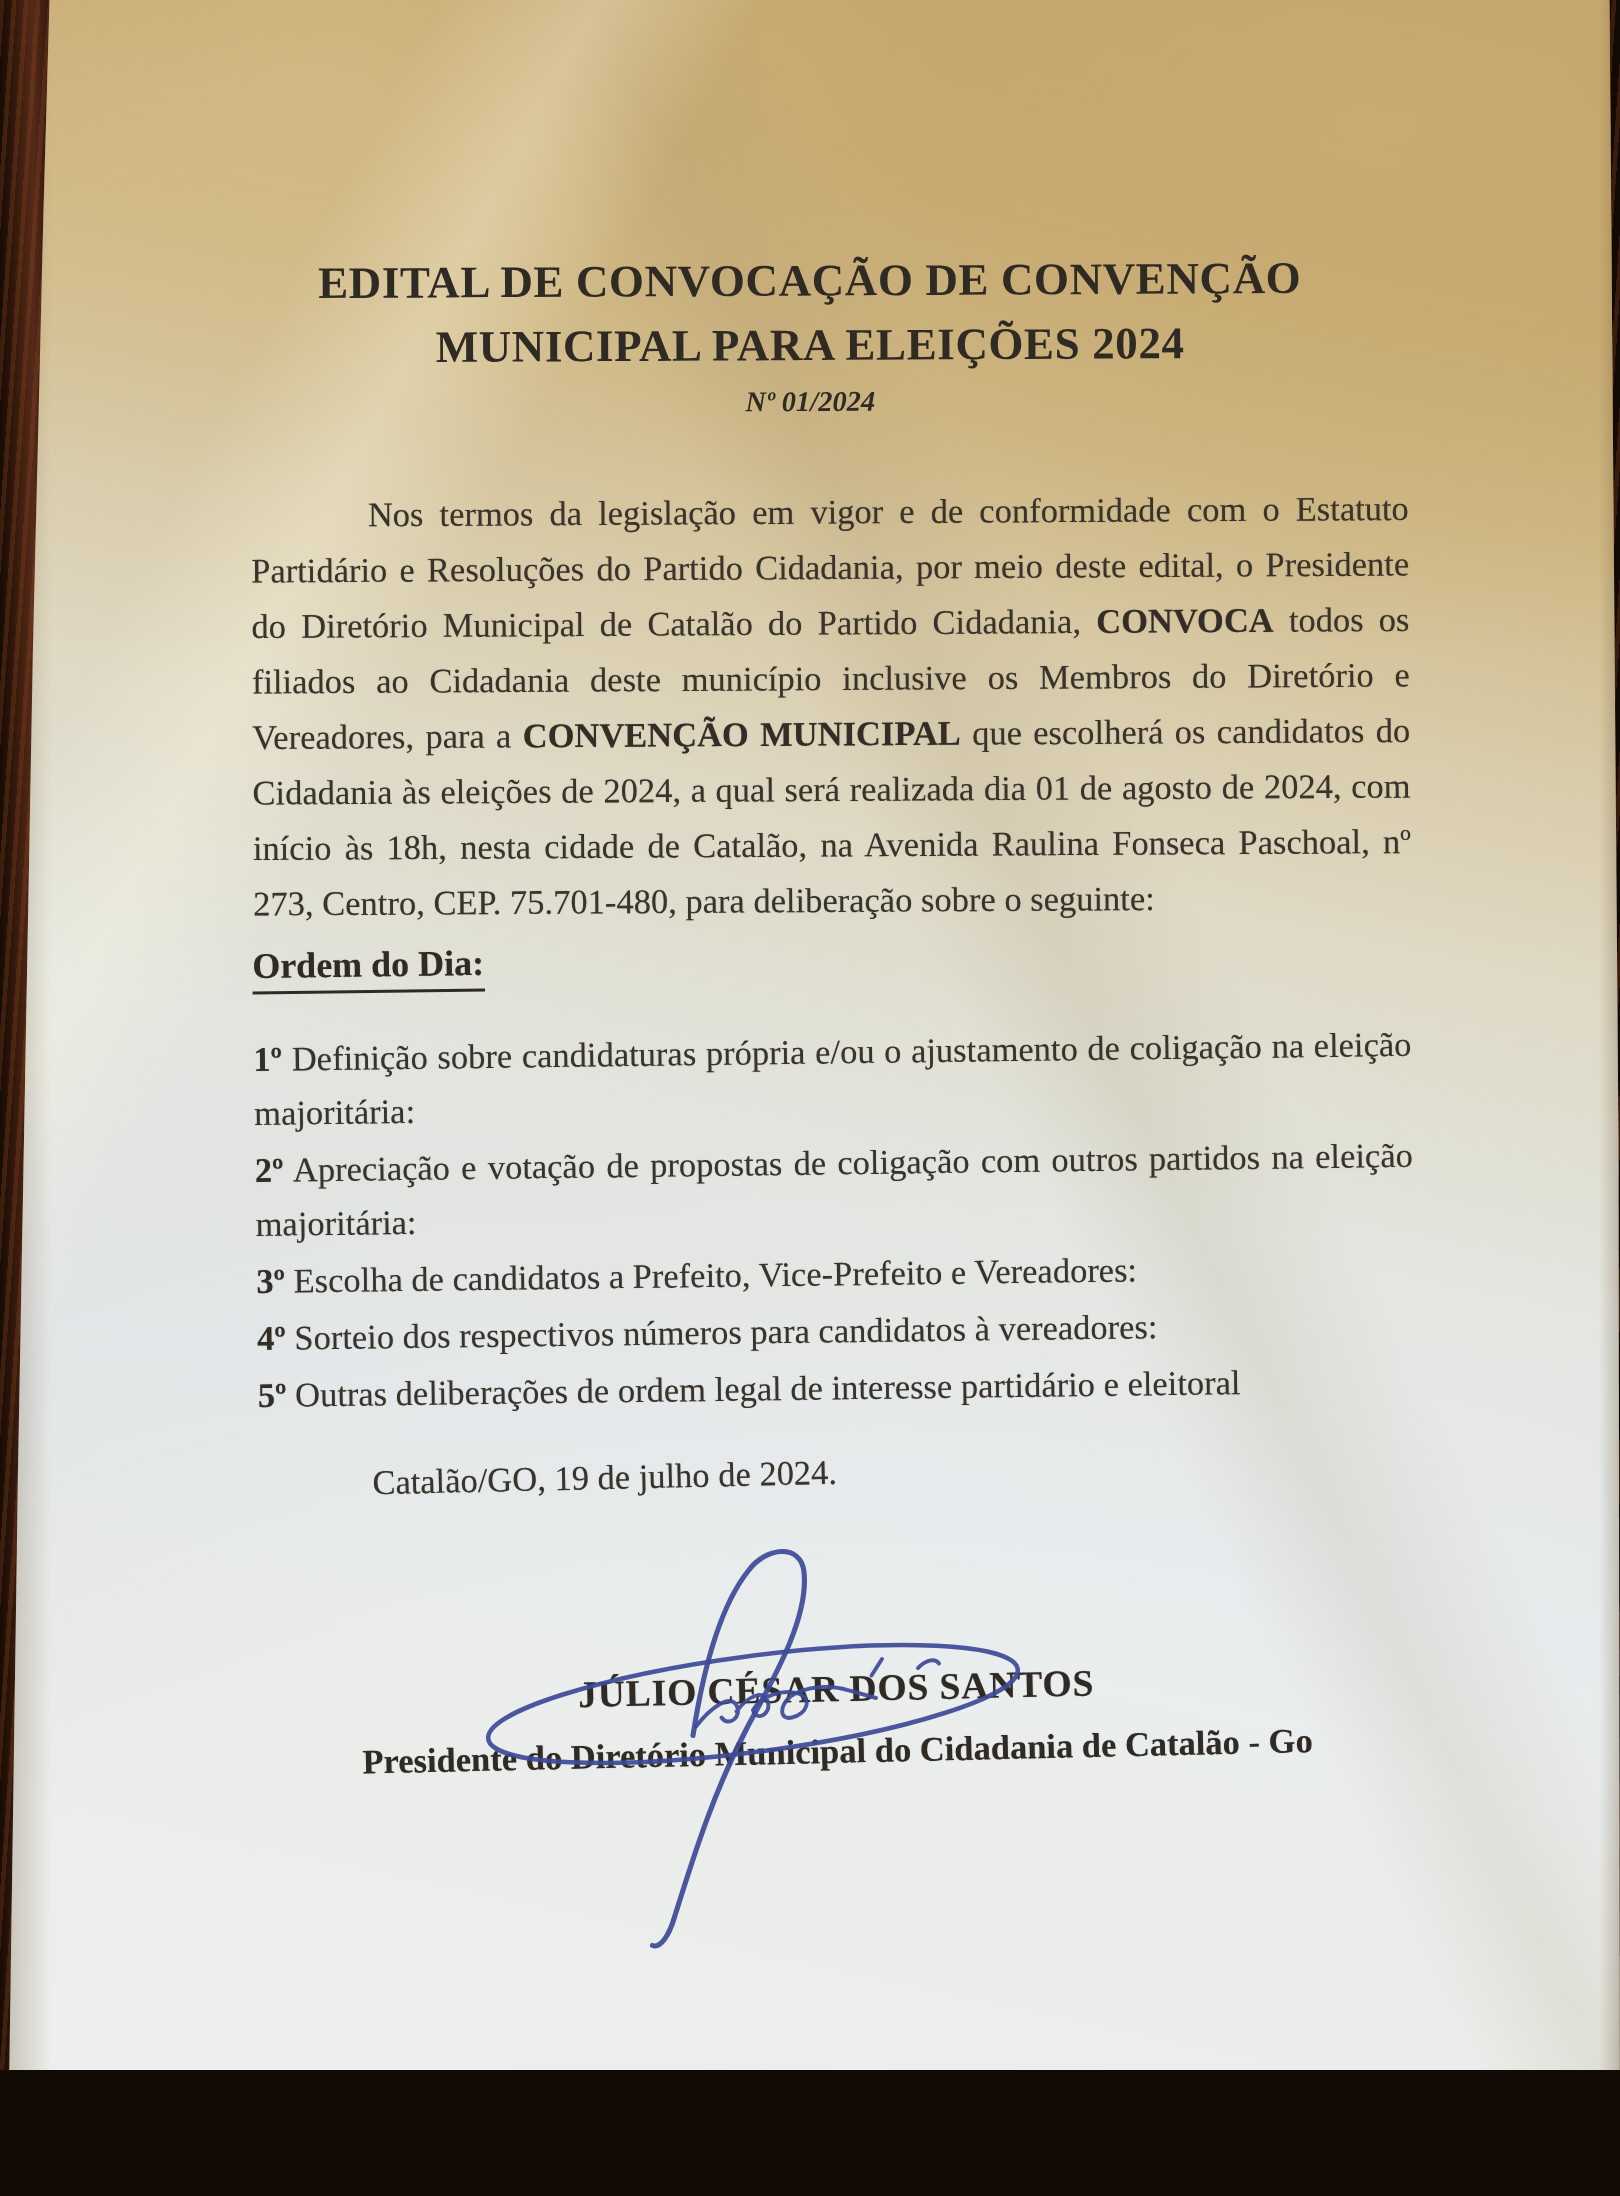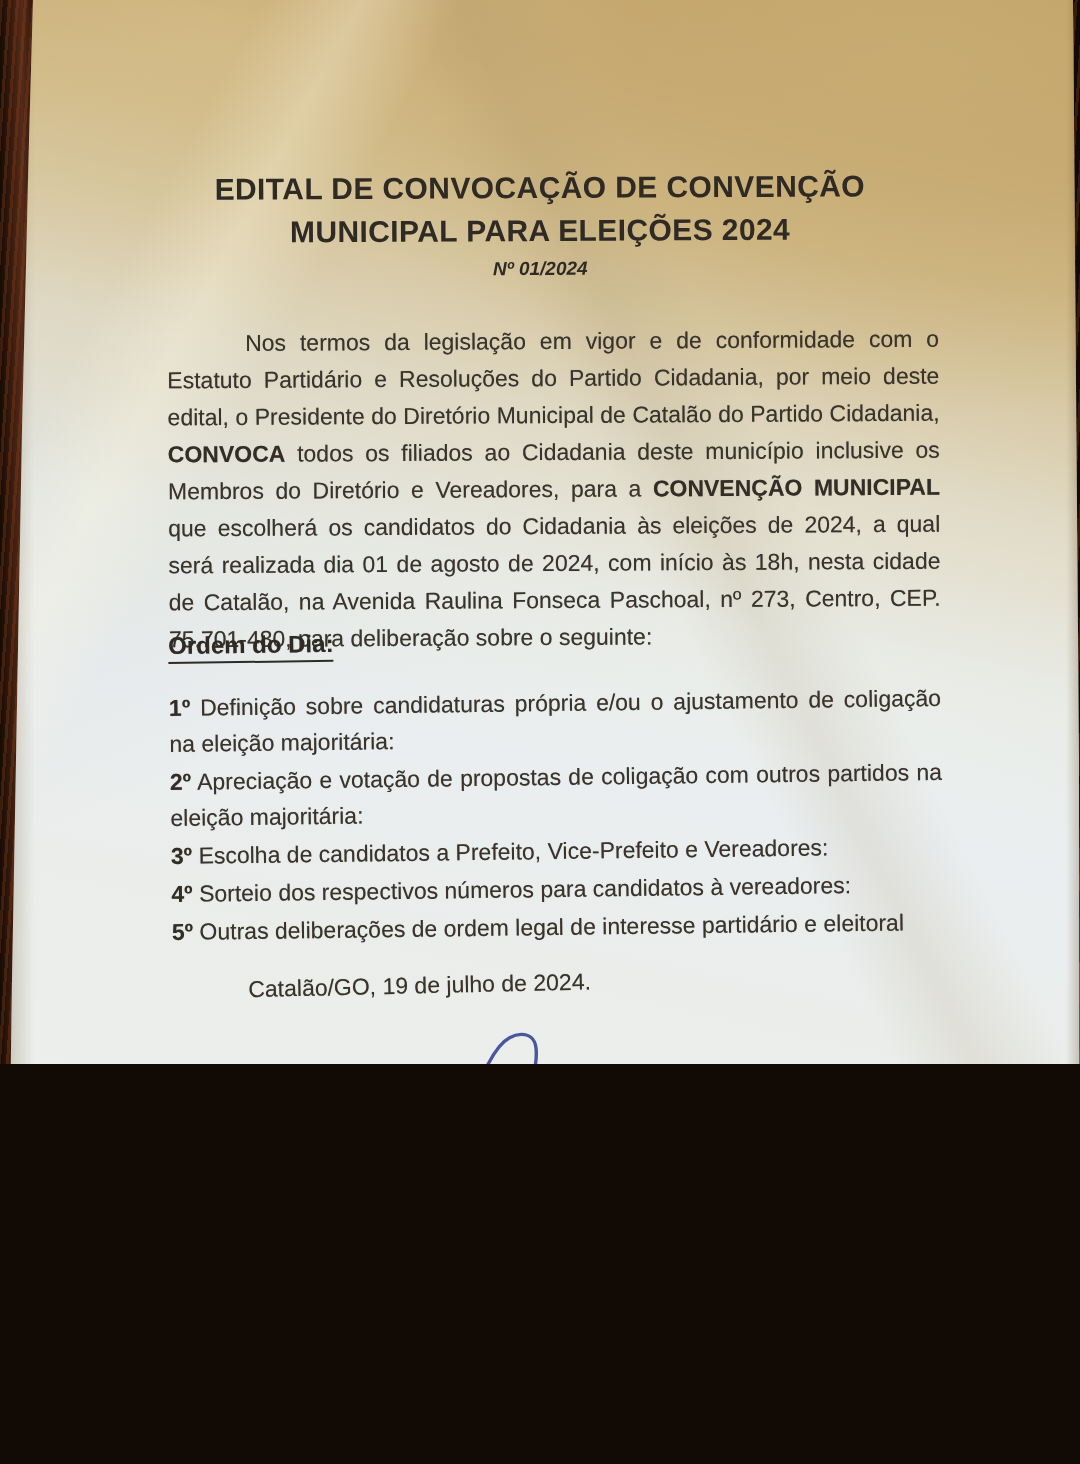--- a/index.html
+++ b/index.html
@@ -1,18 +1,18 @@
 <!DOCTYPE html>
 <html><head>
 <meta charset="utf-8">
 <style>
   html,body{margin:0;padding:0;background:#120a05;}
   .photo{
-    position:relative;width:1080px;height:1064px;overflow:hidden;
-    font-family:Liberation Sans, sans-serif;
+    position:relative;width:1080px;height:1380px;overflow:hidden;
+    font-family:Liberation Serif, serif;
   }
   
   .wood{
     position:absolute;inset:0;
     background:
       repeating-linear-gradient(94deg, rgba(140,70,35,.30) 0 3px, rgba(0,0,0,0) 3px 8px),
       linear-gradient(90deg,#170b04 0%, #411f0f 14px, #552a18 22px, #2a1309 36px, #1b0d05 60px, #140a05 100%);
   }
   
   .paper{

